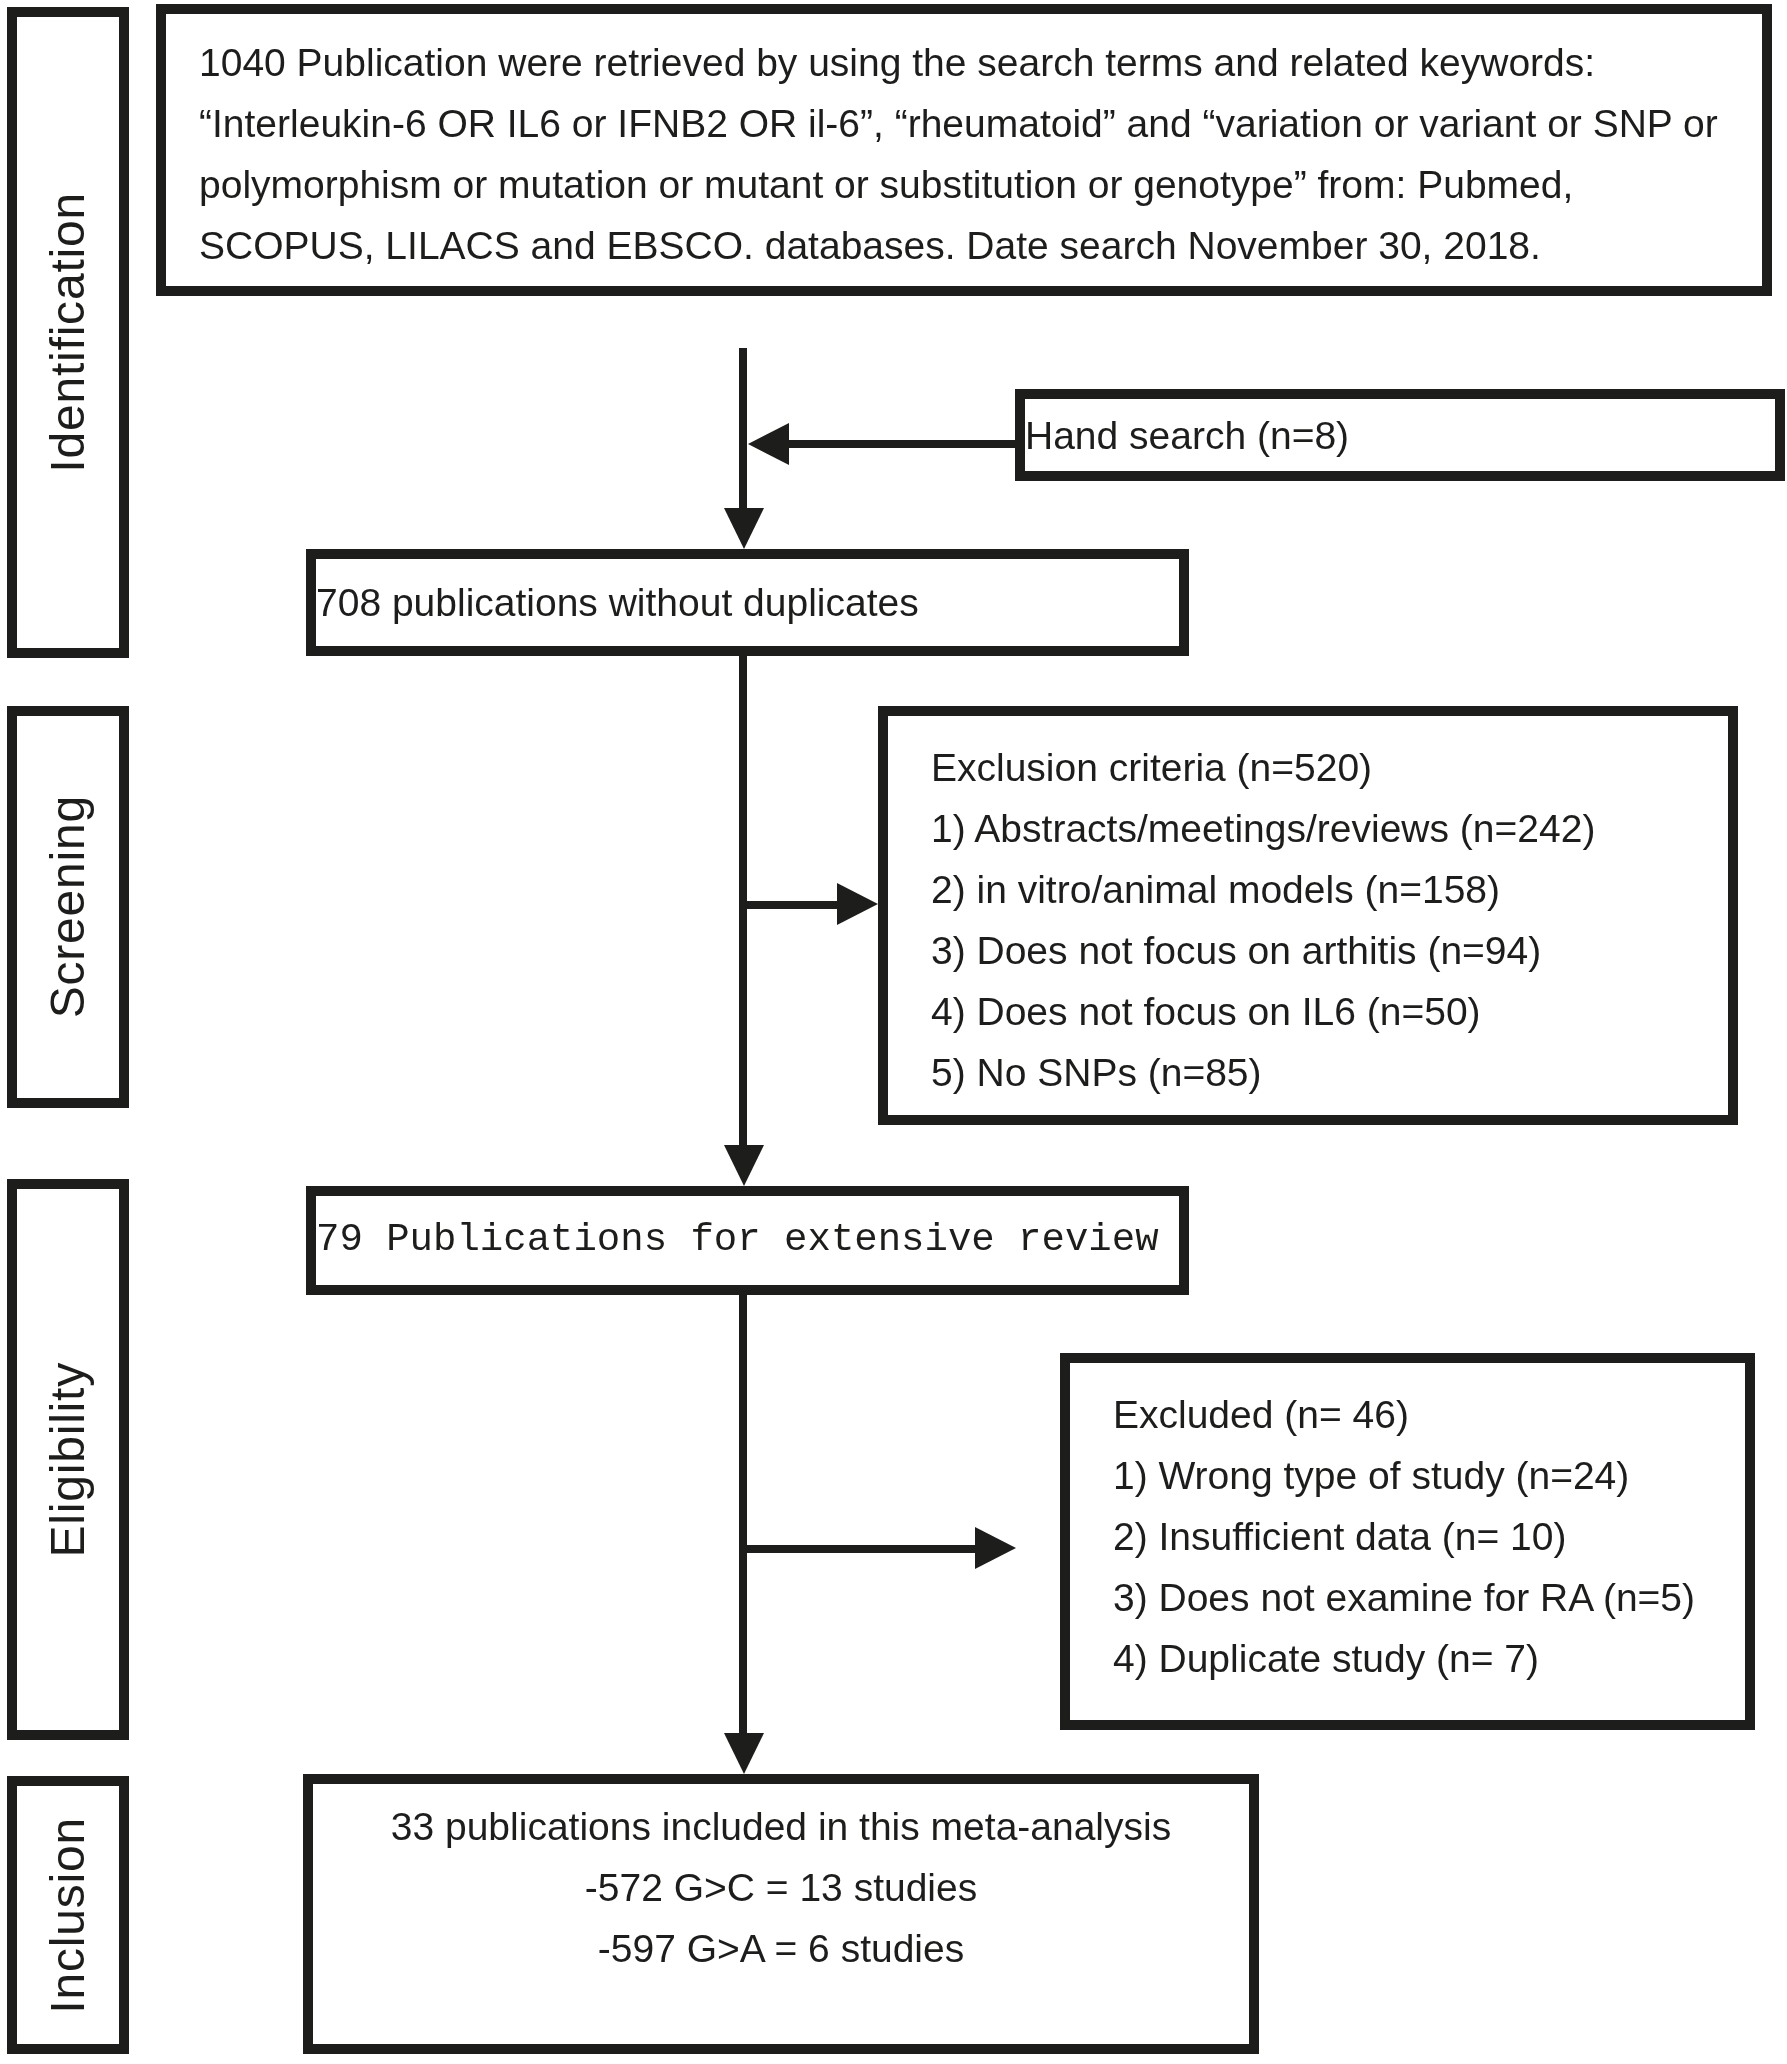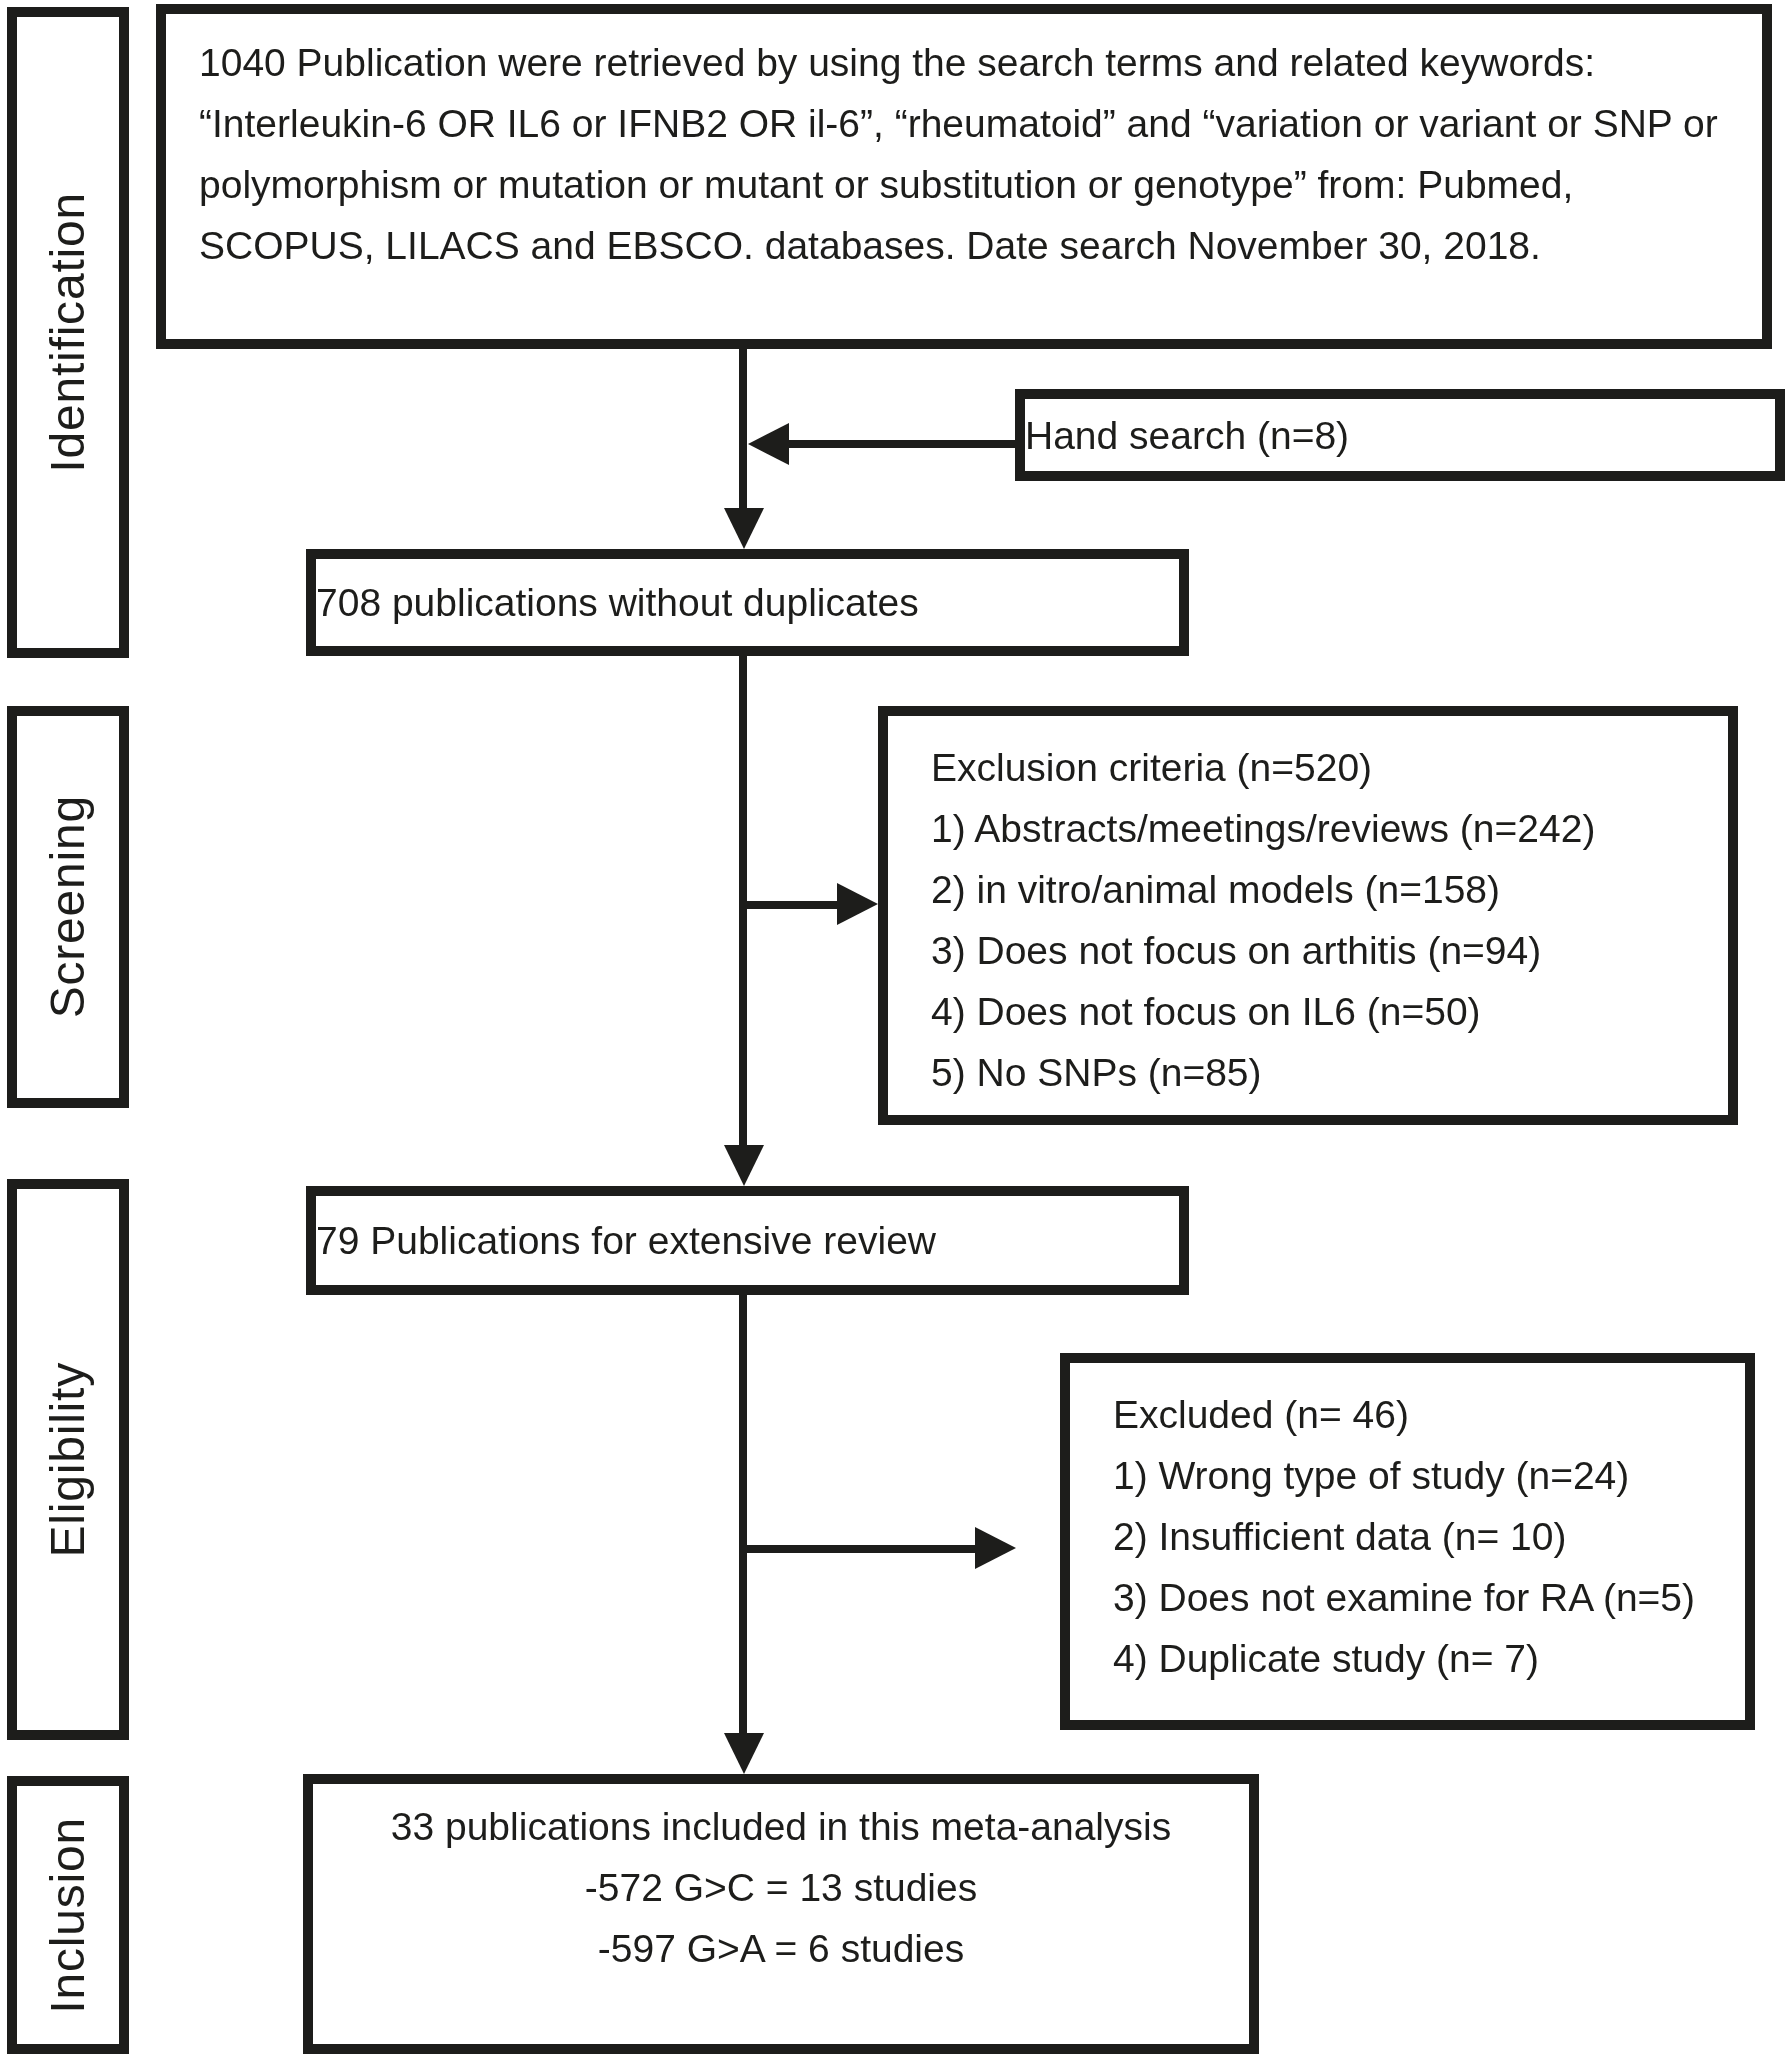--- a/index.html
+++ b/index.html
@@ -98,42 +98,42 @@
   <div class="stage" style="top:706px; height:402px;">
     <span class="stage-text">Screening</span>
   </div>
   <div class="stage" style="top:1179px; height:561px;">
     <span class="stage-text">Eligibility</span>
   </div>
   <div class="stage" style="top:1776px; height:278px;">
     <span class="stage-text">Inclusion</span>
   </div>
 
-  <div class="box para" style="left:156px; top:4.1px; width:1616px; height:345px;">
+  <div class="box para" style="left:156px; top:4.1px; width:1616px; height:292px;">
     <div>1040 Publication were retrieved by using the search terms and related keywords: “Interleukin-6 OR IL6 or IFNB2 OR il-6”, “rheumatoid” and “variation or variant or SNP or polymorphism or mutation or mutant or substitution or genotype” from: Pubmed, SCOPUS, LILACS and EBSCO. databases. Date search November 30, 2018.</div>
   </div>
 
   <div class="box center-single" style="left:1015px; top:389px; width:770px; height:92px;">
     <div>Hand search (n=8)</div>
   </div>
 
   <div class="box center-single" style="left:306px; top:549px; width:883px; height:107px;">
     <div>708 publications without duplicates</div>
   </div>
 
   <div class="box list" style="left:878px; top:706px; width:860px; height:419px;">
     <div>Exclusion criteria (n=520)</div>
     <div>1) Abstracts/meetings/reviews (n=242)</div>
     <div>2) in vitro/animal models (n=158)</div>
     <div>3) Does not focus on arthitis (n=94)</div>
     <div>4) Does not focus on IL6 (n=50)</div>
     <div>5) No SNPs (n=85)</div>
   </div>
 
-  <div class="box center-single" style="left:306px; top:1186px; width:883px; height:109px;">
+  <div class="box center-single" style="left:306px; top:1186px; width:883px; height:109px;font-family:Liberation Mono, monospace;">
     <div>79 Publications for extensive review</div>
   </div>
 
   <div class="box list" style="left:1060px; top:1353px; width:695px; height:377px;">
     <div>Excluded (n= 46)</div>
     <div>1) Wrong type of study (n=24)</div>
     <div>2) Insufficient data (n= 10)</div>
     <div>3) Does not examine for RA (n=5)</div>
     <div>4) Duplicate study (n= 7)</div>
   </div>

